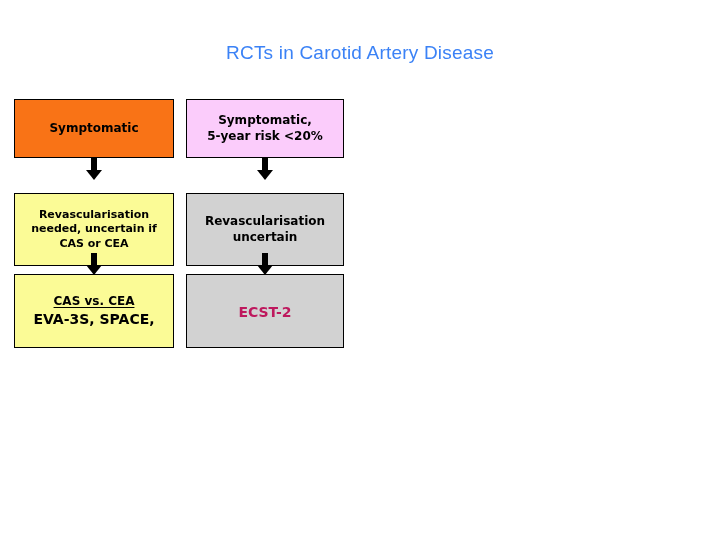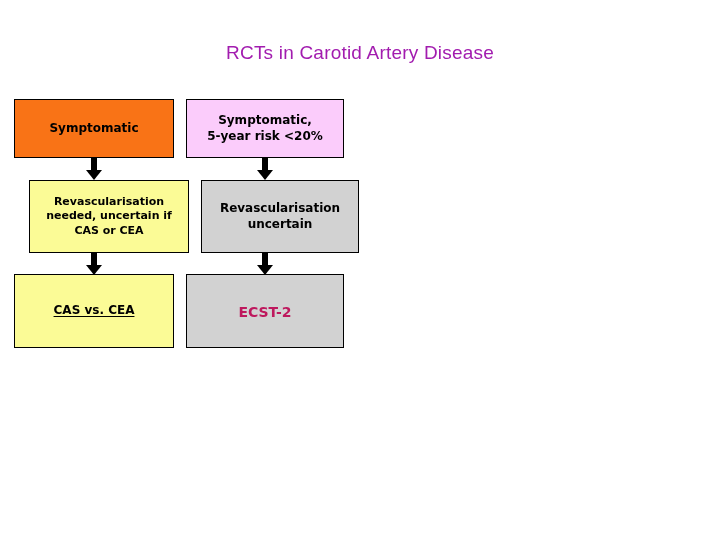--- a/index.html
+++ b/index.html
@@ -21,21 +21,21 @@
     width: 720px;
     height: 540px;
   }
 
   .title {
     position: absolute;
     left: 0;
     top: 42px;
     width: 720px;
     text-align: center;
-    color: #a21caf;
+    color: #3b82f6;
     font-family: "Liberation Sans", sans-serif;
     font-size: 19px;
     font-weight: 400;
     letter-spacing: 0.2px;
     white-space: nowrap;
   }
 
   .box {
     position: absolute;
     border: 1.5px solid #000000;
@@ -50,21 +50,21 @@
     text-align: center;
     line-height: 1.32;
   }
 
   
   .col-left  { left: 14px;  width: 160px; }
   .col-right { left: 186px; width: 158px; }
 
   
   .row-1 { top: 99px;  height: 59px; }
-  .row-2 { top: 180px; height: 73px; margin-left: 15px; }
+  .row-2 { top: 193px; height: 73px; }
   .row-3 { top: 274px; height: 74px; }
 
   .fill-pink   { background: #f97316; }
   .fill-violet { background: #FBCCFB; text-align: right; }
   .fill-yellow { background: #FBFB96; }
   .fill-gray   { background: #D2D2D2; }
 
   .t11 { font-size: 11px; }
   .t12 { font-size: 12px; }
 
@@ -140,20 +140,21 @@
     <span class="line t11">CAS or CEA</span>
   </div>
 
   <div class="arrow arrow-l2">
     <span class="shaft"></span>
     <span class="head"></span>
   </div>
 
   <div class="box col-left row-3 fill-yellow">
     <span class="line t12 underline">CAS vs. CEA</span>
+    <span class="line bold-big">EVA-3S, SPACE,</span>
   </div>
 
   <div class="box col-right row-1 fill-violet">
     <span class="line t12">Symptomatic,</span>
     <span class="line t12">5-year risk &lt;20%</span>
   </div>
 
   <div class="arrow arrow-r1">
     <span class="shaft"></span>
     <span class="head"></span>

